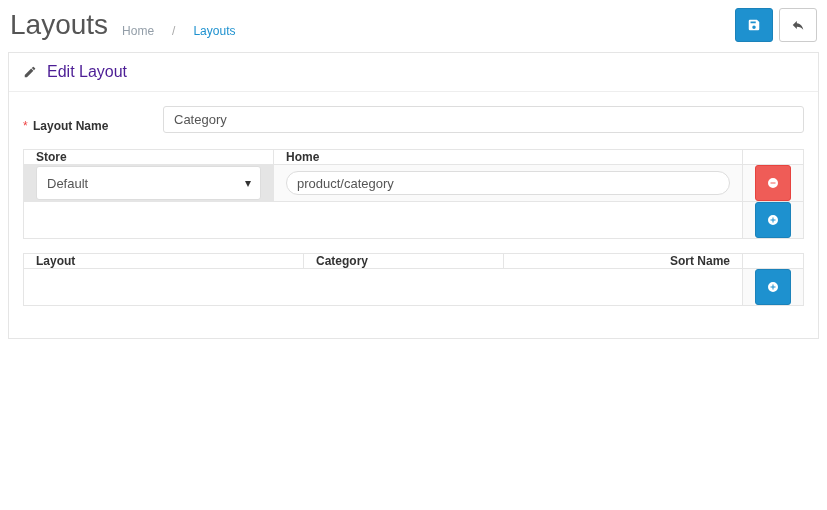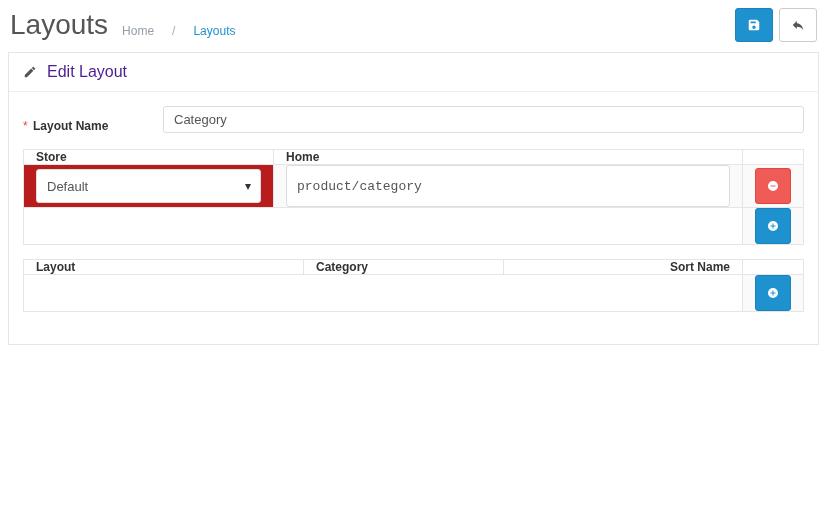--- a/index.html
+++ b/index.html
@@ -100,21 +100,21 @@
   table.grid th {
     text-align: left;
     font-weight: 700;
     font-size: 12px;
     color: #333;
     background: #fff;
   }
   table.grid th.right { text-align: right; }
   table.grid td.action { width: 58px; text-align: center; background: #fafafa; }
   table.grid tr.data-row td { background: #fafafa; }
-  table.grid tr.data-row td:first-child { background: #b91c1c; }
+  table.grid tr.data-row td:first-child { background: #e5e5e5; }
 
   .select {
     width: 100%;
     border: 1px solid #ddd;
     border-radius: 3px;
     padding: 7px 28px 7px 10px;
     font-size: 13px;
     color: #555;
     background: #fff;
     height: 34px;
@@ -128,26 +128,25 @@
     right: 10px;
     top: 50%;
     transform: translateY(-50%);
     color: #333;
     pointer-events: none;
     font-size: 12px;
   }
   .text-input {
     width: 100%;
     border: 1px solid #ddd;
-    border-radius: 3px;
+    border-radius: 13px;
     padding: 8px 10px;
     font-size: 13px;
     color: #555;
-    height: 42px;
-    font-family: Liberation Mono, monospace;
+    height: 24px;
   }
 
   th.col-store { width: 250px; }
   th.col-route { }
   th.col-action, td.col-action { width: 58px; }
 
   th.col-module { width: 280px; }
   th.col-position { width: 200px; }
   th.col-sort { text-align: right; }
 </style>

